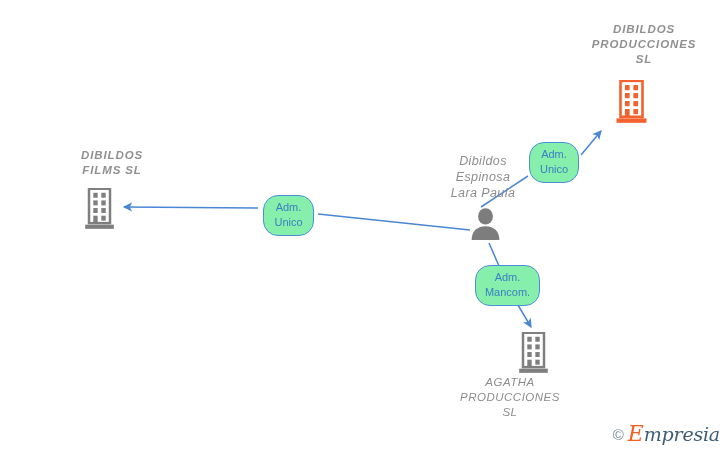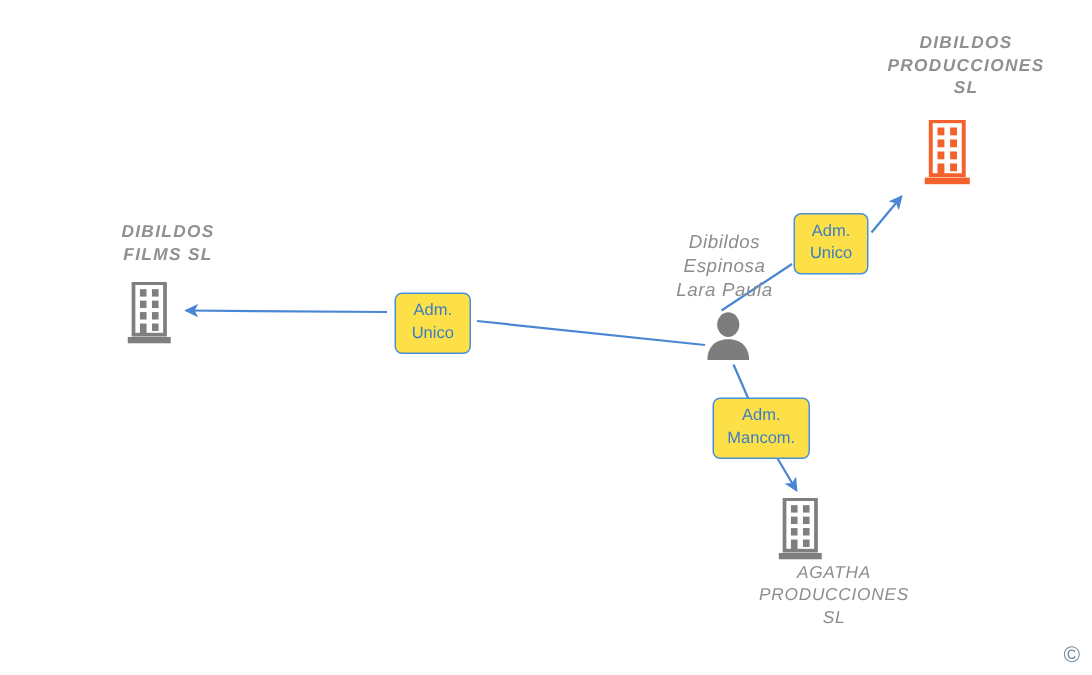--- a/index.html
+++ b/index.html
@@ -48,22 +48,22 @@
   }
   .person-icon {
     position: absolute;
   }
 
   
   .rel-box {
     position: absolute;
     box-sizing: border-box;
     border: 1.4px solid #4a90d9;
-    border-radius: 5px;
-    background: #fde047;
+    border-radius: 15px;
+    background: #86efac;
     color: #3c7ec4;
     font-size: 11px;
     line-height: 15px;
     text-align: center;
     padding: 4px 6px 5px 6px;
     white-space: pre-line;
   }
 
   
   #watermark {
@@ -180,30 +180,31 @@
       <rect x="9" y="13" width="4.6" height="5.2" fill="#7f7f7f"></rect>
       <rect x="17.4" y="13" width="4.6" height="5.2" fill="#7f7f7f"></rect>
       <rect x="9" y="21" width="4.6" height="5.2" fill="#7f7f7f"></rect>
       <rect x="17.4" y="21" width="4.6" height="5.2" fill="#7f7f7f"></rect>
       <rect x="9" y="29" width="4.6" height="8" fill="#7f7f7f"></rect>
       <rect x="17.4" y="29" width="4.6" height="5.2" fill="#7f7f7f"></rect>
       <rect x="0.5" y="38.4" width="30" height="4.4" fill="#7f7f7f"></rect>
     </svg>
   </div>
 
-  <div class="node-title" style="left:481px; top:375px; width:150px; font-size:11.5px; letter-spacing:0.5px;">AGATHA
+  <div class="node-title" style="left:435px; top:375px; width:150px; font-size:11.5px; letter-spacing:0.5px;">AGATHA
 PRODUCCIONES
 SL</div>
 
   <div class="rel-box" style="left:529px; top:142px; width:50px;">Adm.
 Unico</div>
 
   <div class="rel-box" style="left:263px; top:195px; width:51px;">Adm.
 Unico</div>
 
   <div class="rel-box" style="left:475px; top:265px; width:65px;">Adm.
 Mancom.</div>
 
   <div id="watermark">
     <span class="copy">©</span>
+    <span class="wm-text"><span class="lead">E</span><span>mpresia</span></span>
   </div>
 
 </div>
 
 </body></html>

